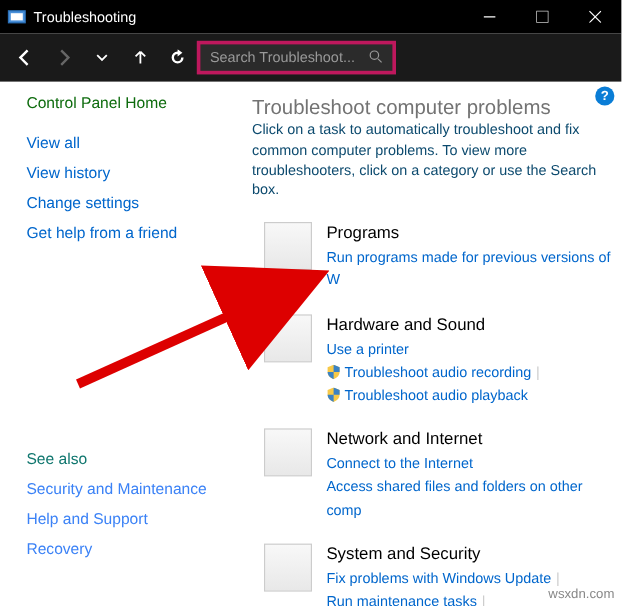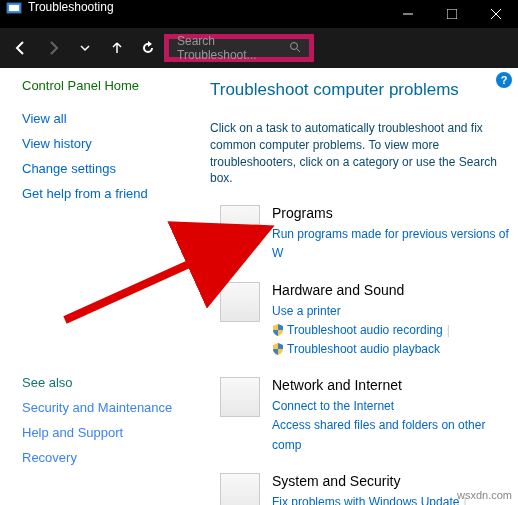--- a/index.html
+++ b/index.html
@@ -1,40 +1,40 @@
 <!DOCTYPE html>
 <html><head>
 <meta charset="utf-8">
 <style>
 * { margin:0; padding:0; box-sizing:border-box; font-family:"Segoe UI",Arial,sans-serif; }
 body { width:518px; height:505px; background:#fff; position:relative; overflow:hidden; }
-.titlebar { height:28px; background:#000; display:flex; color:#fff; font-size:12px; }
+.titlebar { height:28px; background:#000; display:flex; align-items:center; color:#fff; font-size:12px; }
 .titlebar .ticon { width:16px; height:16px; margin:0 6px; display:flex; align-items:center; justify-content:center; }
 .win-btns { margin-left:auto; display:flex; }
 .win-btn { width:44px; height:28px; display:flex; align-items:center; justify-content:center; color:#fff; }
 .navbar { height:40px; background:#1a1a1a; display:flex; align-items:center; padding:0 6px; gap:2px; }
 .nav-btn { width:30px; height:30px; display:flex; align-items:center; justify-content:center; color:#fff; }
 .nav-btn.dim { color:#666; }
 .breadcrumb { flex:1; height:28px; background:#2b2b2b; border:1px solid #555; display:flex; align-items:center; color:#fff; font-size:12px; margin:0 4px; }
 .bc-icon { width:20px; height:20px; margin:0 4px; background:#3a7fc4; border:1px solid #5a9fd4; }
 .bc-sep { color:#888; margin:0 4px; }
 .bc-chev { margin-left:auto; color:#aaa; padding:0 8px; }
 .refresh { width:28px; height:28px; display:flex; align-items:center; justify-content:center; color:#fff; }
-.search { width:150px; height:28px; background:#2b2b2b; border:5px solid #be185d; color:#999; font-size:12px; padding:0 8px; display:flex; align-items:center; }
+.search { width:166px; height:28px; background:#2b2b2b; border:3px solid #be185d; color:#999; font-size:12px; padding:0 8px; display:flex; align-items:center; }
 .search .mag { margin-left:auto; color:#999; }
 .content { display:flex; height:calc(505px - 68px); }
 .sidebar { width:210px; padding:10px 0 0 22px; font-size:13px; }
 .sidebar .cph { color:#0d6b0d; margin-bottom:18px; }
 .sidebar a { display:block; color:#0066cc; text-decoration:none; margin-bottom:10px; }
 .see-also { position:absolute; bottom:30px; left:22px; font-size:13px; }
 .see-also .hdr { color:#0f766e; margin-bottom:10px; }
 .see-also a { display:block; color:#3b82f6; text-decoration:none; margin-bottom:10px; }
 .main { flex:1; padding:12px 8px 0 0; position:relative; }
 .help-icon { position:absolute; right:6px; top:4px; width:16px; height:16px; background:#0a7dd6; border-radius:50%; color:#fff; font-size:11px; display:flex; align-items:center; justify-content:center; font-weight:bold; }
-.main h1 { color:#0369a1; font-size:17px; font-weight:400; margin-bottom:20px; }
+.main h1 { color:#737373; font-size:17px; font-weight:400; margin-bottom:0; }
 .desc { font-size:12px; color:#0c4a6e; line-height:1.4; margin-bottom:18px; }
 .cat { display:flex; margin-bottom:18px; }
 .cat-icon { width:40px; height:40px; margin-right:12px; margin-left:10px; flex-shrink:0; border:1px solid #ccc; background:linear-gradient(#f8f8f8,#e8e8e8); position:relative; }
 .cat-body { flex:1; }
 .cat-title { color:#000000; font-size:14px; margin-bottom:4px; }
 .cat-links { font-size:12px; line-height:1.6; }
 .cat-links a { color:#0066cc; text-decoration:none; }
 .cat-links .sep { color:#ccc; margin:0 4px; }
 .shield { display:inline-block; width:12px; height:12px; vertical-align:-2px; margin-right:3px; }
 .shield svg { width:12px; height:12px; }

